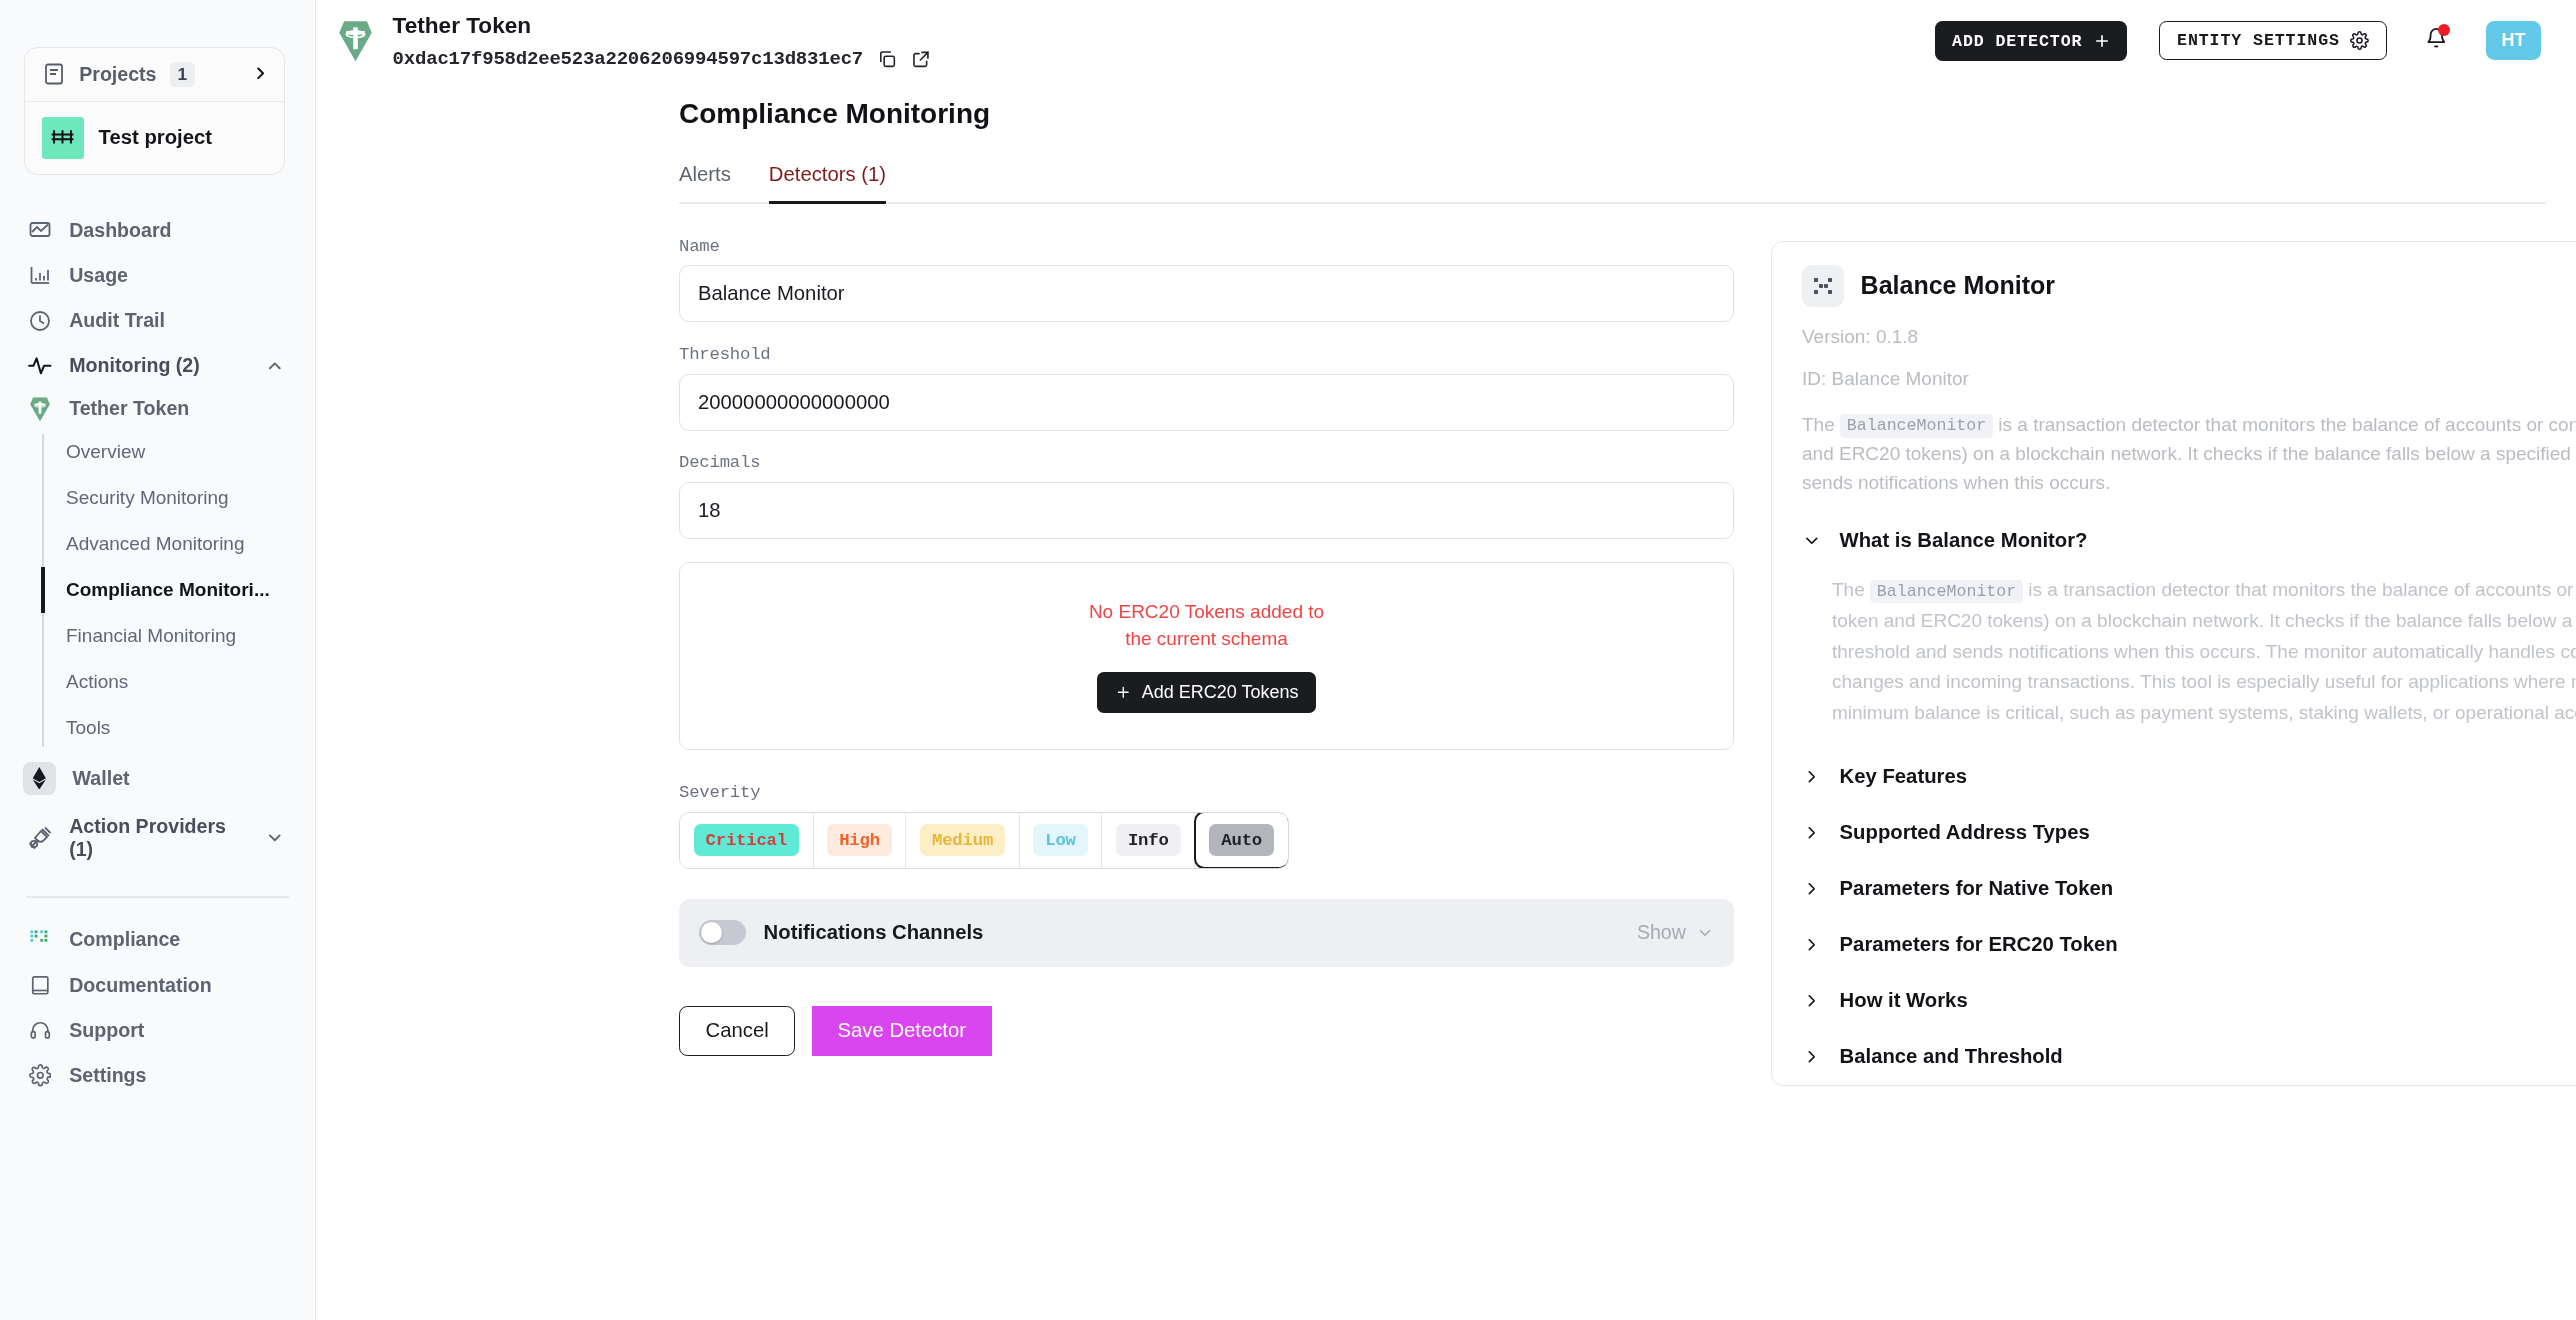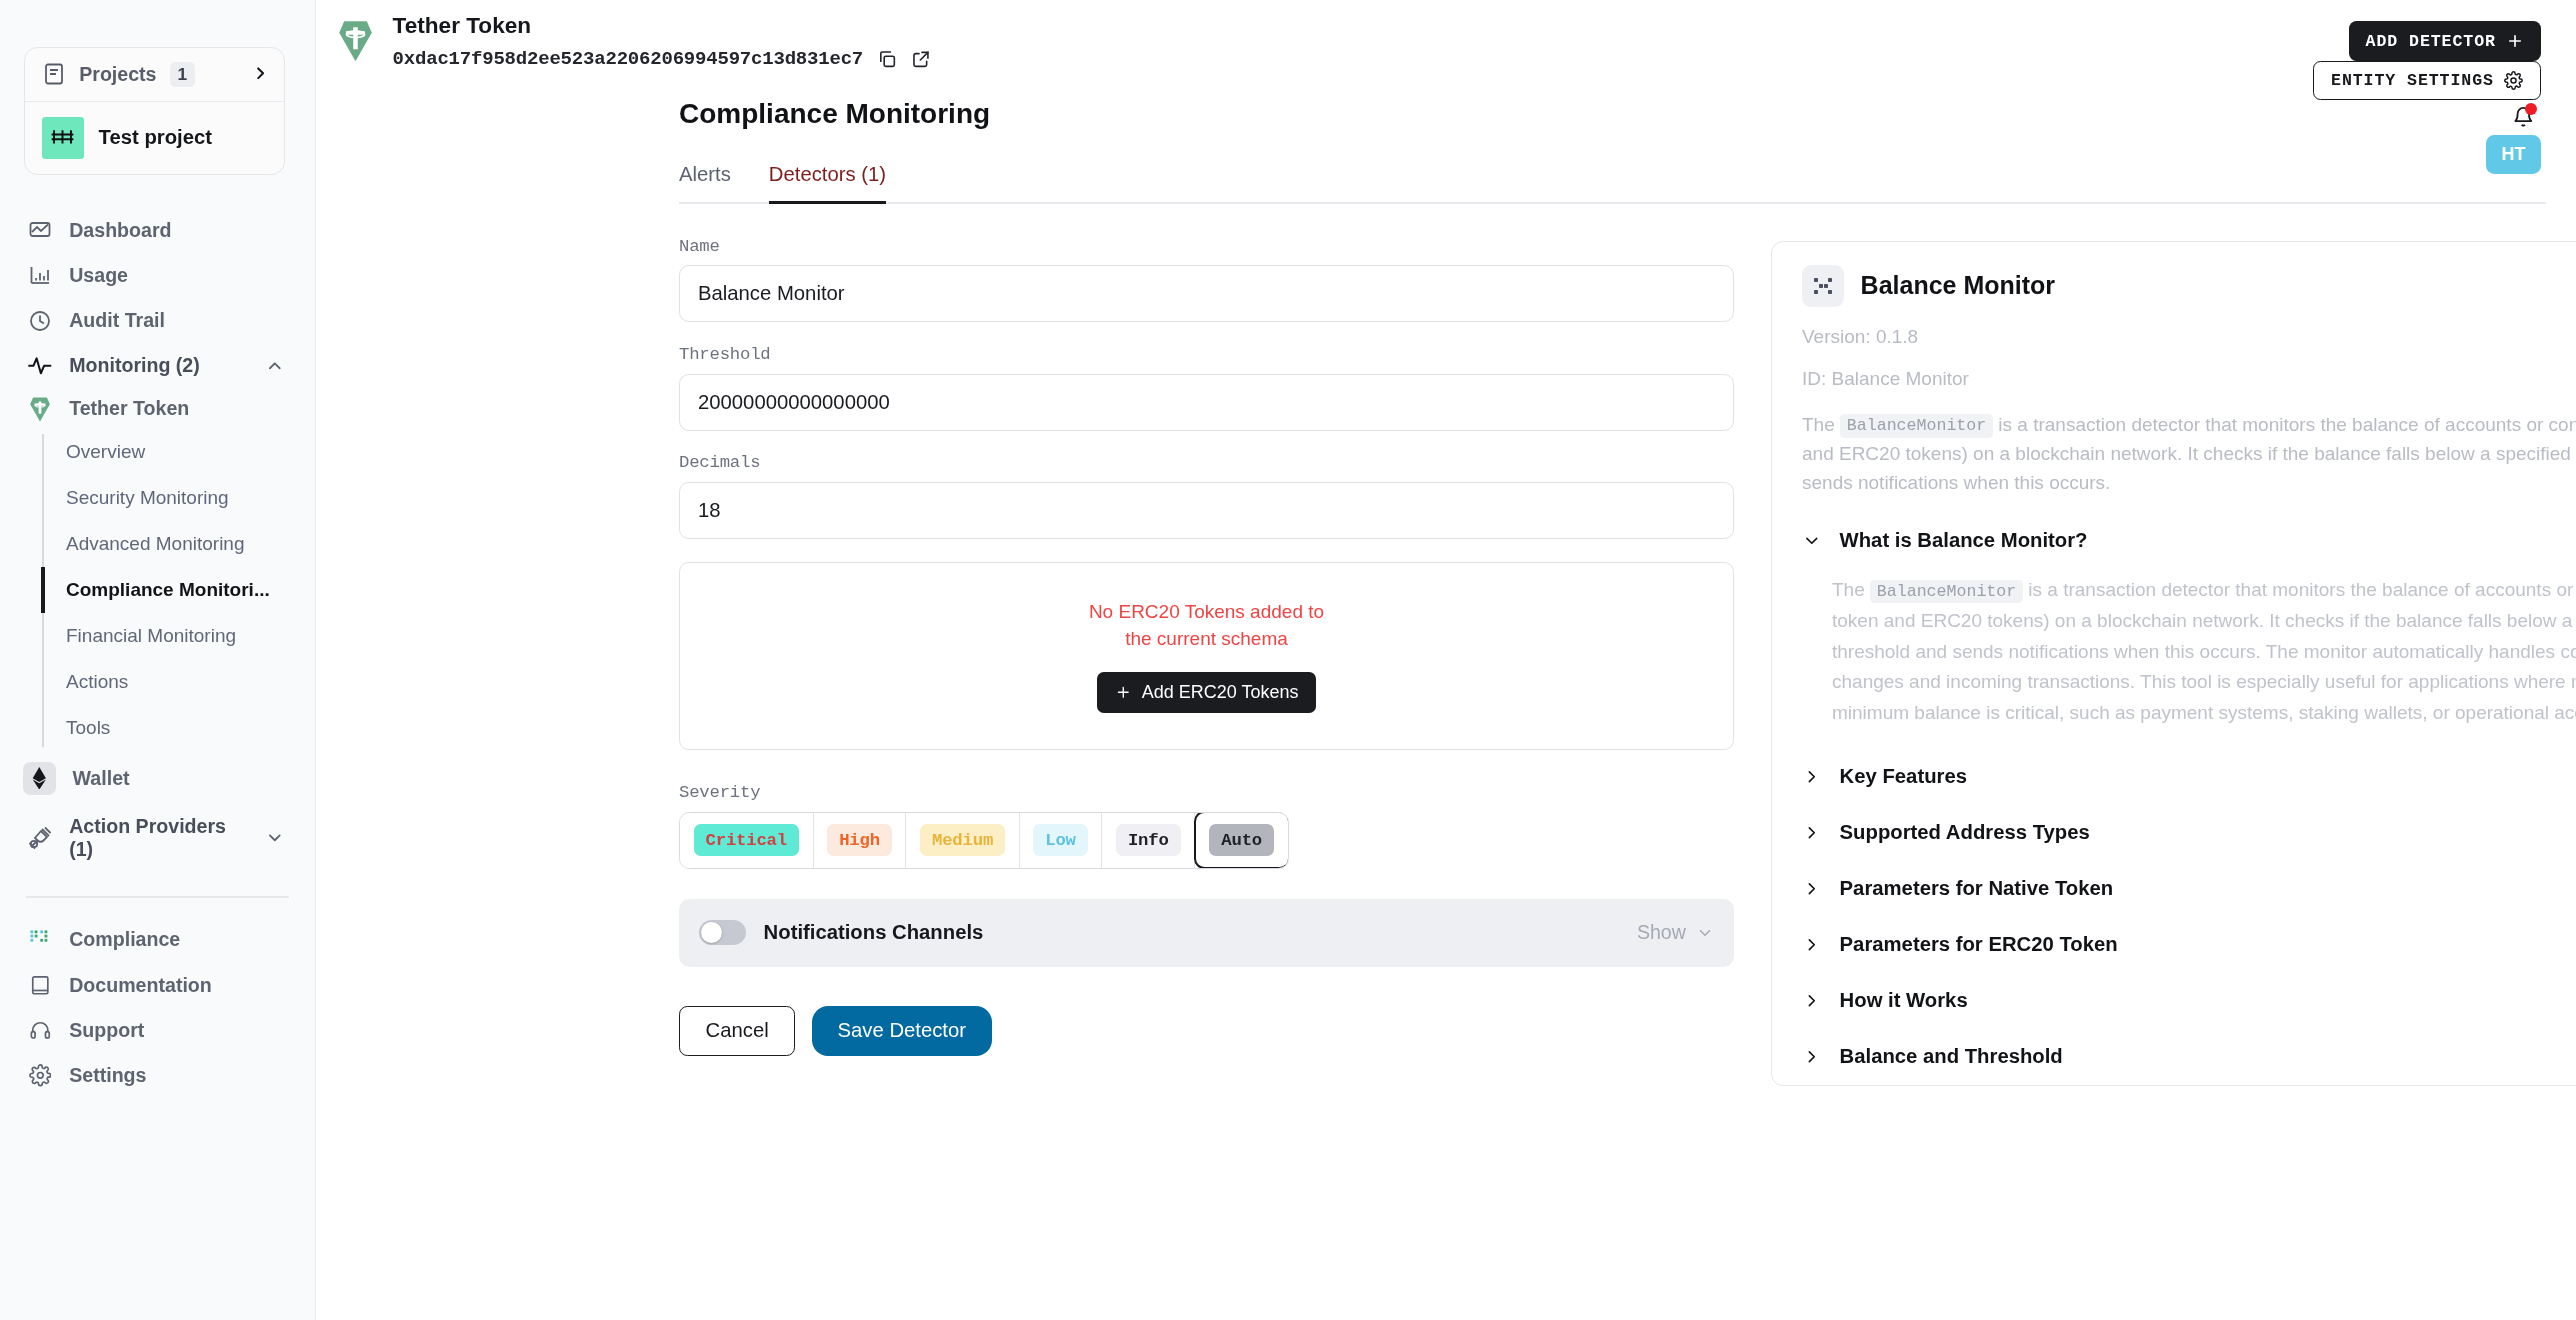--- a/index.html
+++ b/index.html
@@ -92,21 +92,21 @@
   }
   .tether-logo { width: 39px; height: 44px; margin: 10.5px 18px 0 0; flex:none; }
   .ent-title { font-size: 22.6px; font-weight: 700; color:#15171c; line-height: 1.05; margin-top: 6px; }
   .ent-addr {
     display:flex; align-items:center; gap: 13.6px; margin-top: 10.5px;
   }
   .ent-addr .addr {
     font-family: "Liberation Mono", monospace;
     font-size: 19px; color: #24262c; letter-spacing: -0.2px; font-weight: 700;
   }
-  .topbar-right { margin-left:auto; display:flex; align-items:flex-end; gap: 0; padding-top: 13.6px; flex-direction: column; }
+  .topbar-right { margin-left:auto; display:flex; align-items:flex-start; gap: 32px; padding-top: 13.6px; }
   .btn-dark {
     background:#1a1c20; color:#fff; border:none; border-radius: 7.5px;
     font-family: "Liberation Mono", monospace; font-size: 16.6px; font-weight: 700;
     letter-spacing: 0.9px; padding: 10.5px 16.6px; display:flex; align-items:center; gap:10.5px;
     cursor:pointer;
   }
   .btn-outline {
     background:#fff; color:#17191d; border:1.5px solid #17191d; border-radius: 7.5px;
     font-family:"Liberation Mono", monospace; font-size: 16.6px; font-weight: 700;
     letter-spacing: 0.9px; padding: 9px 16.6px; display:flex; align-items:center; gap:10.5px;
@@ -182,22 +182,22 @@
   }
   .notif-title { font-size: 20.3px; color:#16181d; font-weight:600; margin-left: 18px; }
   .notif-show { margin-left:auto; display:flex; align-items:center; gap:10.5px; color:#a6a9b3; font-size:19.6px; cursor:pointer; }
 
   .actions { display:flex; gap: 16.6px; margin-top: 39px; }
   .btn-cancel {
     border:1.5px solid #1a1c20; background:#fff; color:#17191d; font-size:20.3px;
     padding: 12px 25.6px; border-radius: 8.3px; cursor:pointer;
   }
   .btn-save {
-    border:none; background:#0369a1; color:#fff; font-size:20.3px;
-    padding: 13.6px 25.6px; border-radius: 16px; cursor:pointer;
+    border:none; background:#d946ef; color:#fff; font-size:20.3px;
+    padding: 13.6px 25.6px; border-radius: 0; cursor:pointer;
   }
 
   
   .doc-panel {
     position:absolute; left: 1455px; top: 241px; width: 1055px; height: 845px;
     border:1.5px solid #e6e7eb; border-radius: 12px; background:#fff; overflow:hidden;
   }
   .doc-inner { padding: 22.6px 44px 22.6px 30px; height: 100%; position:relative; }
   .doc-head { display:flex; align-items:center; gap: 16.6px; }
   .doc-icon {

